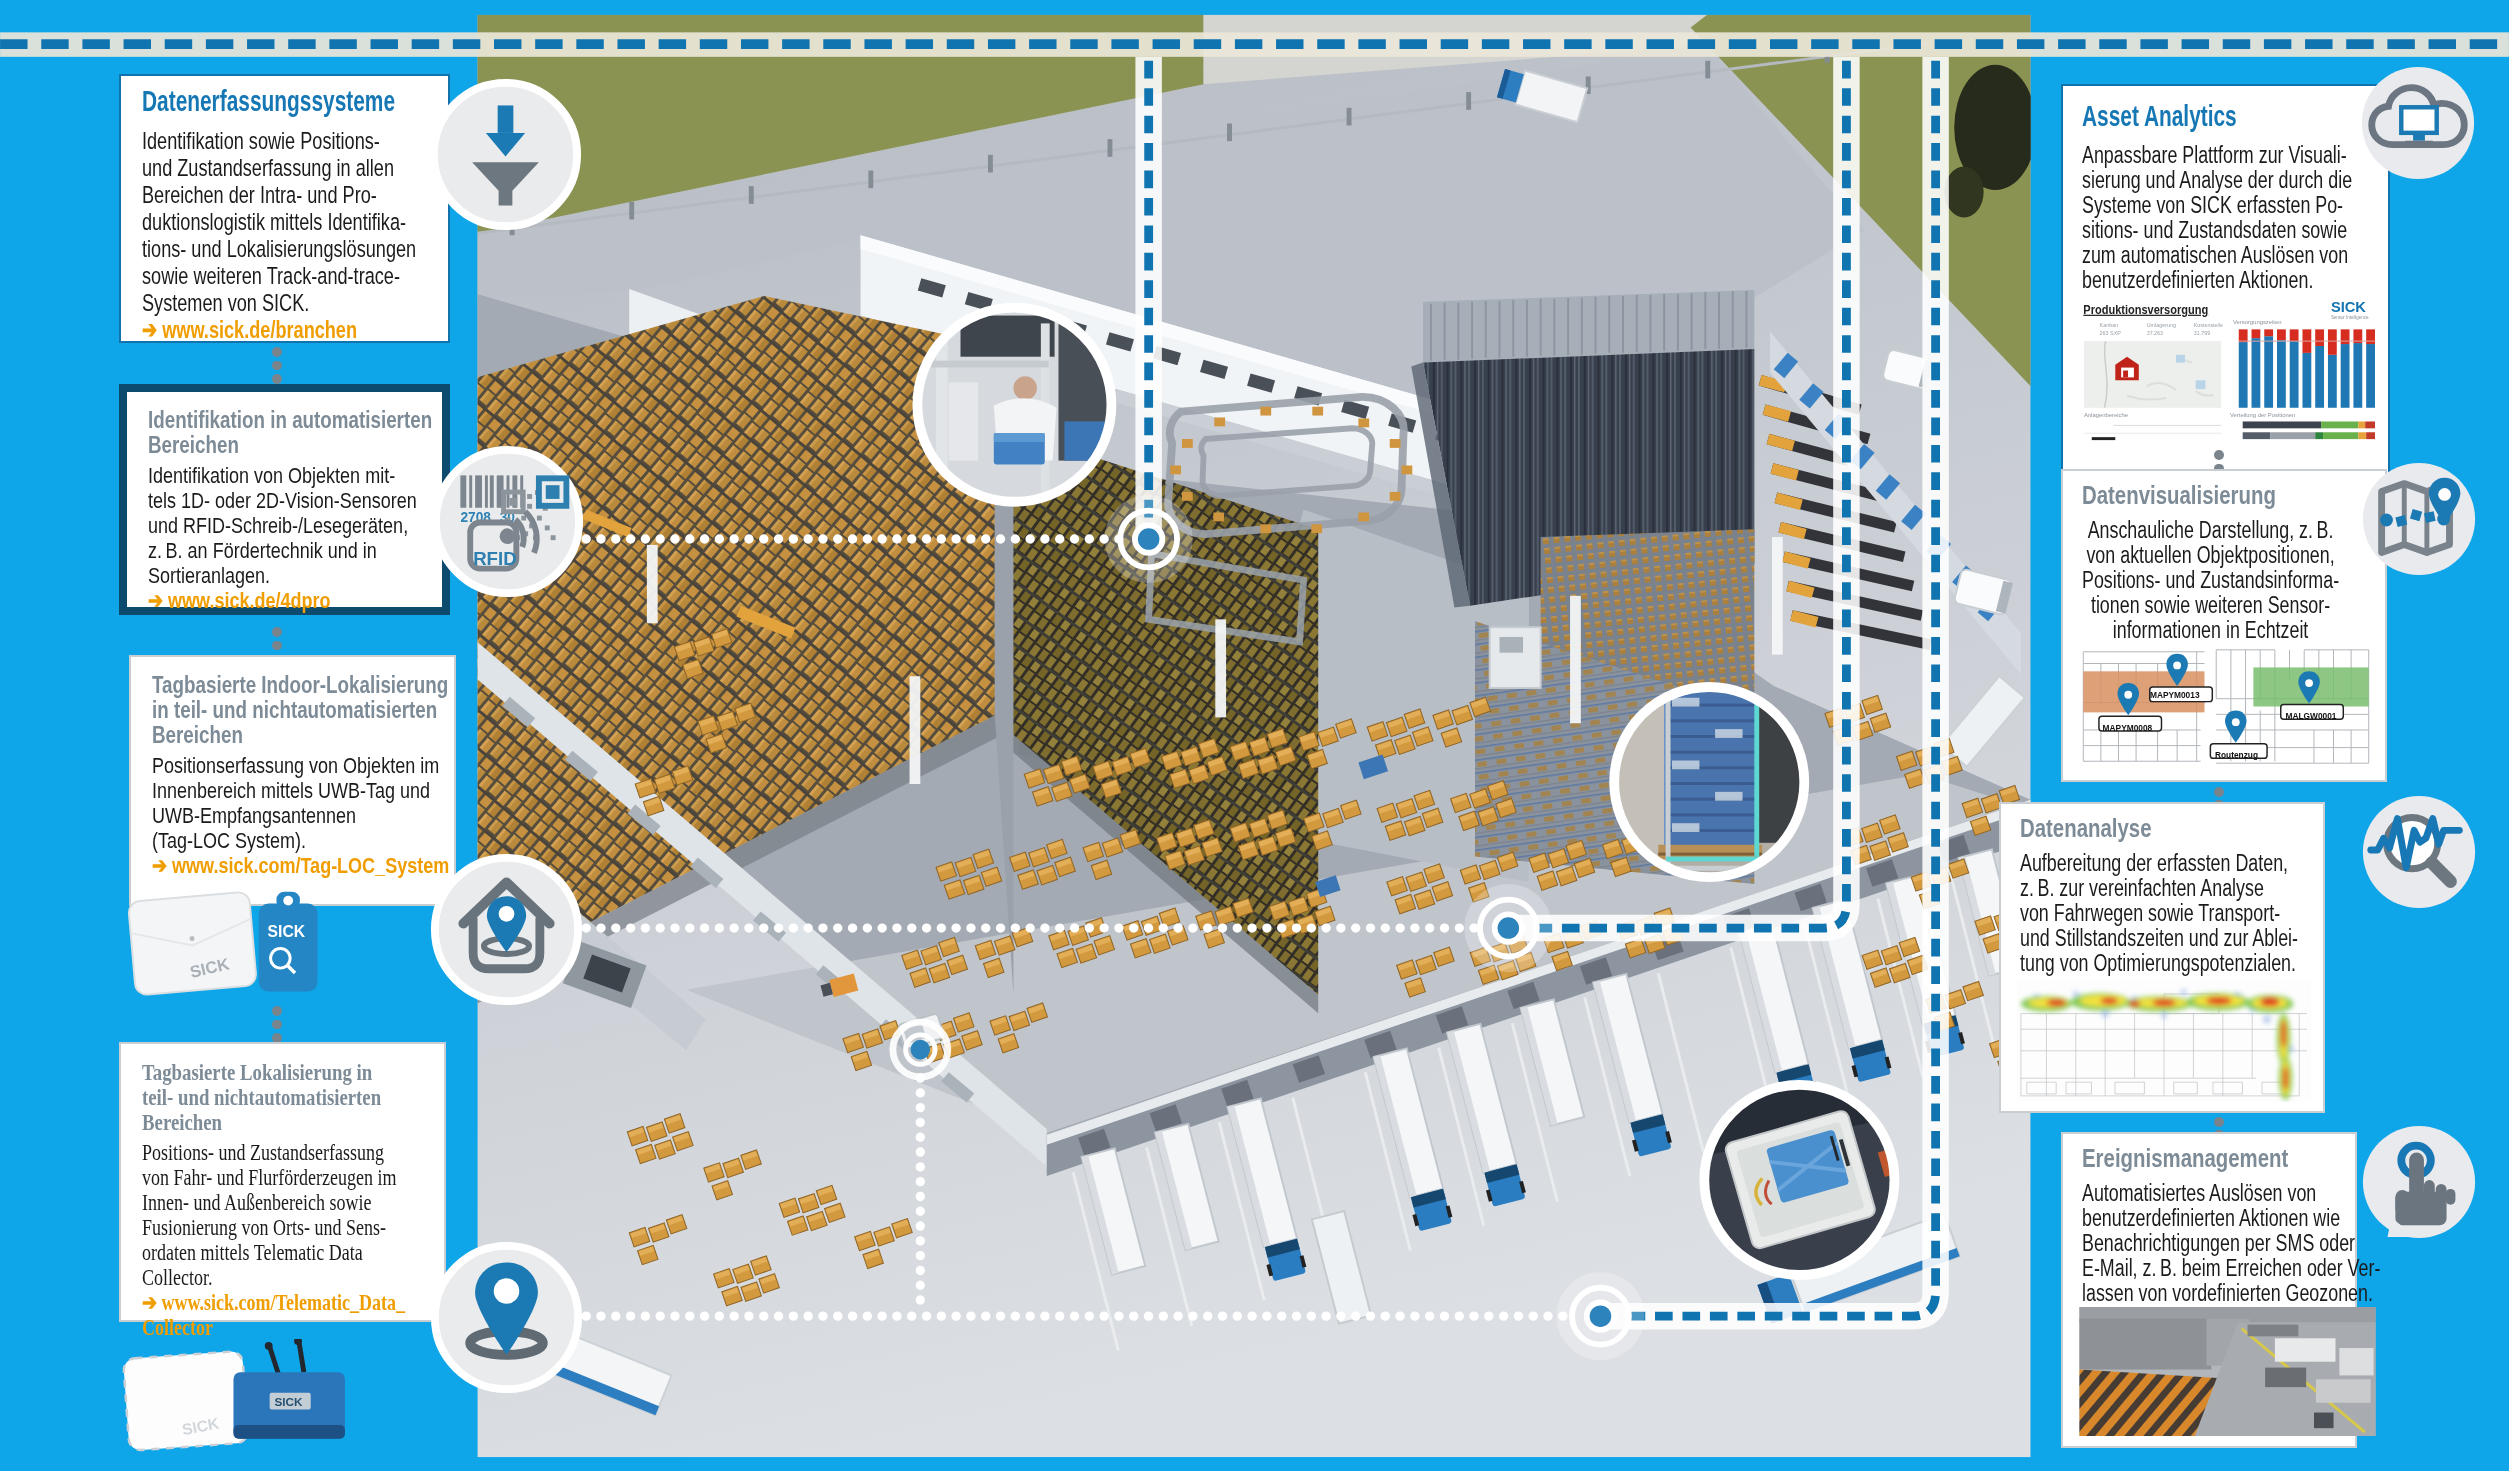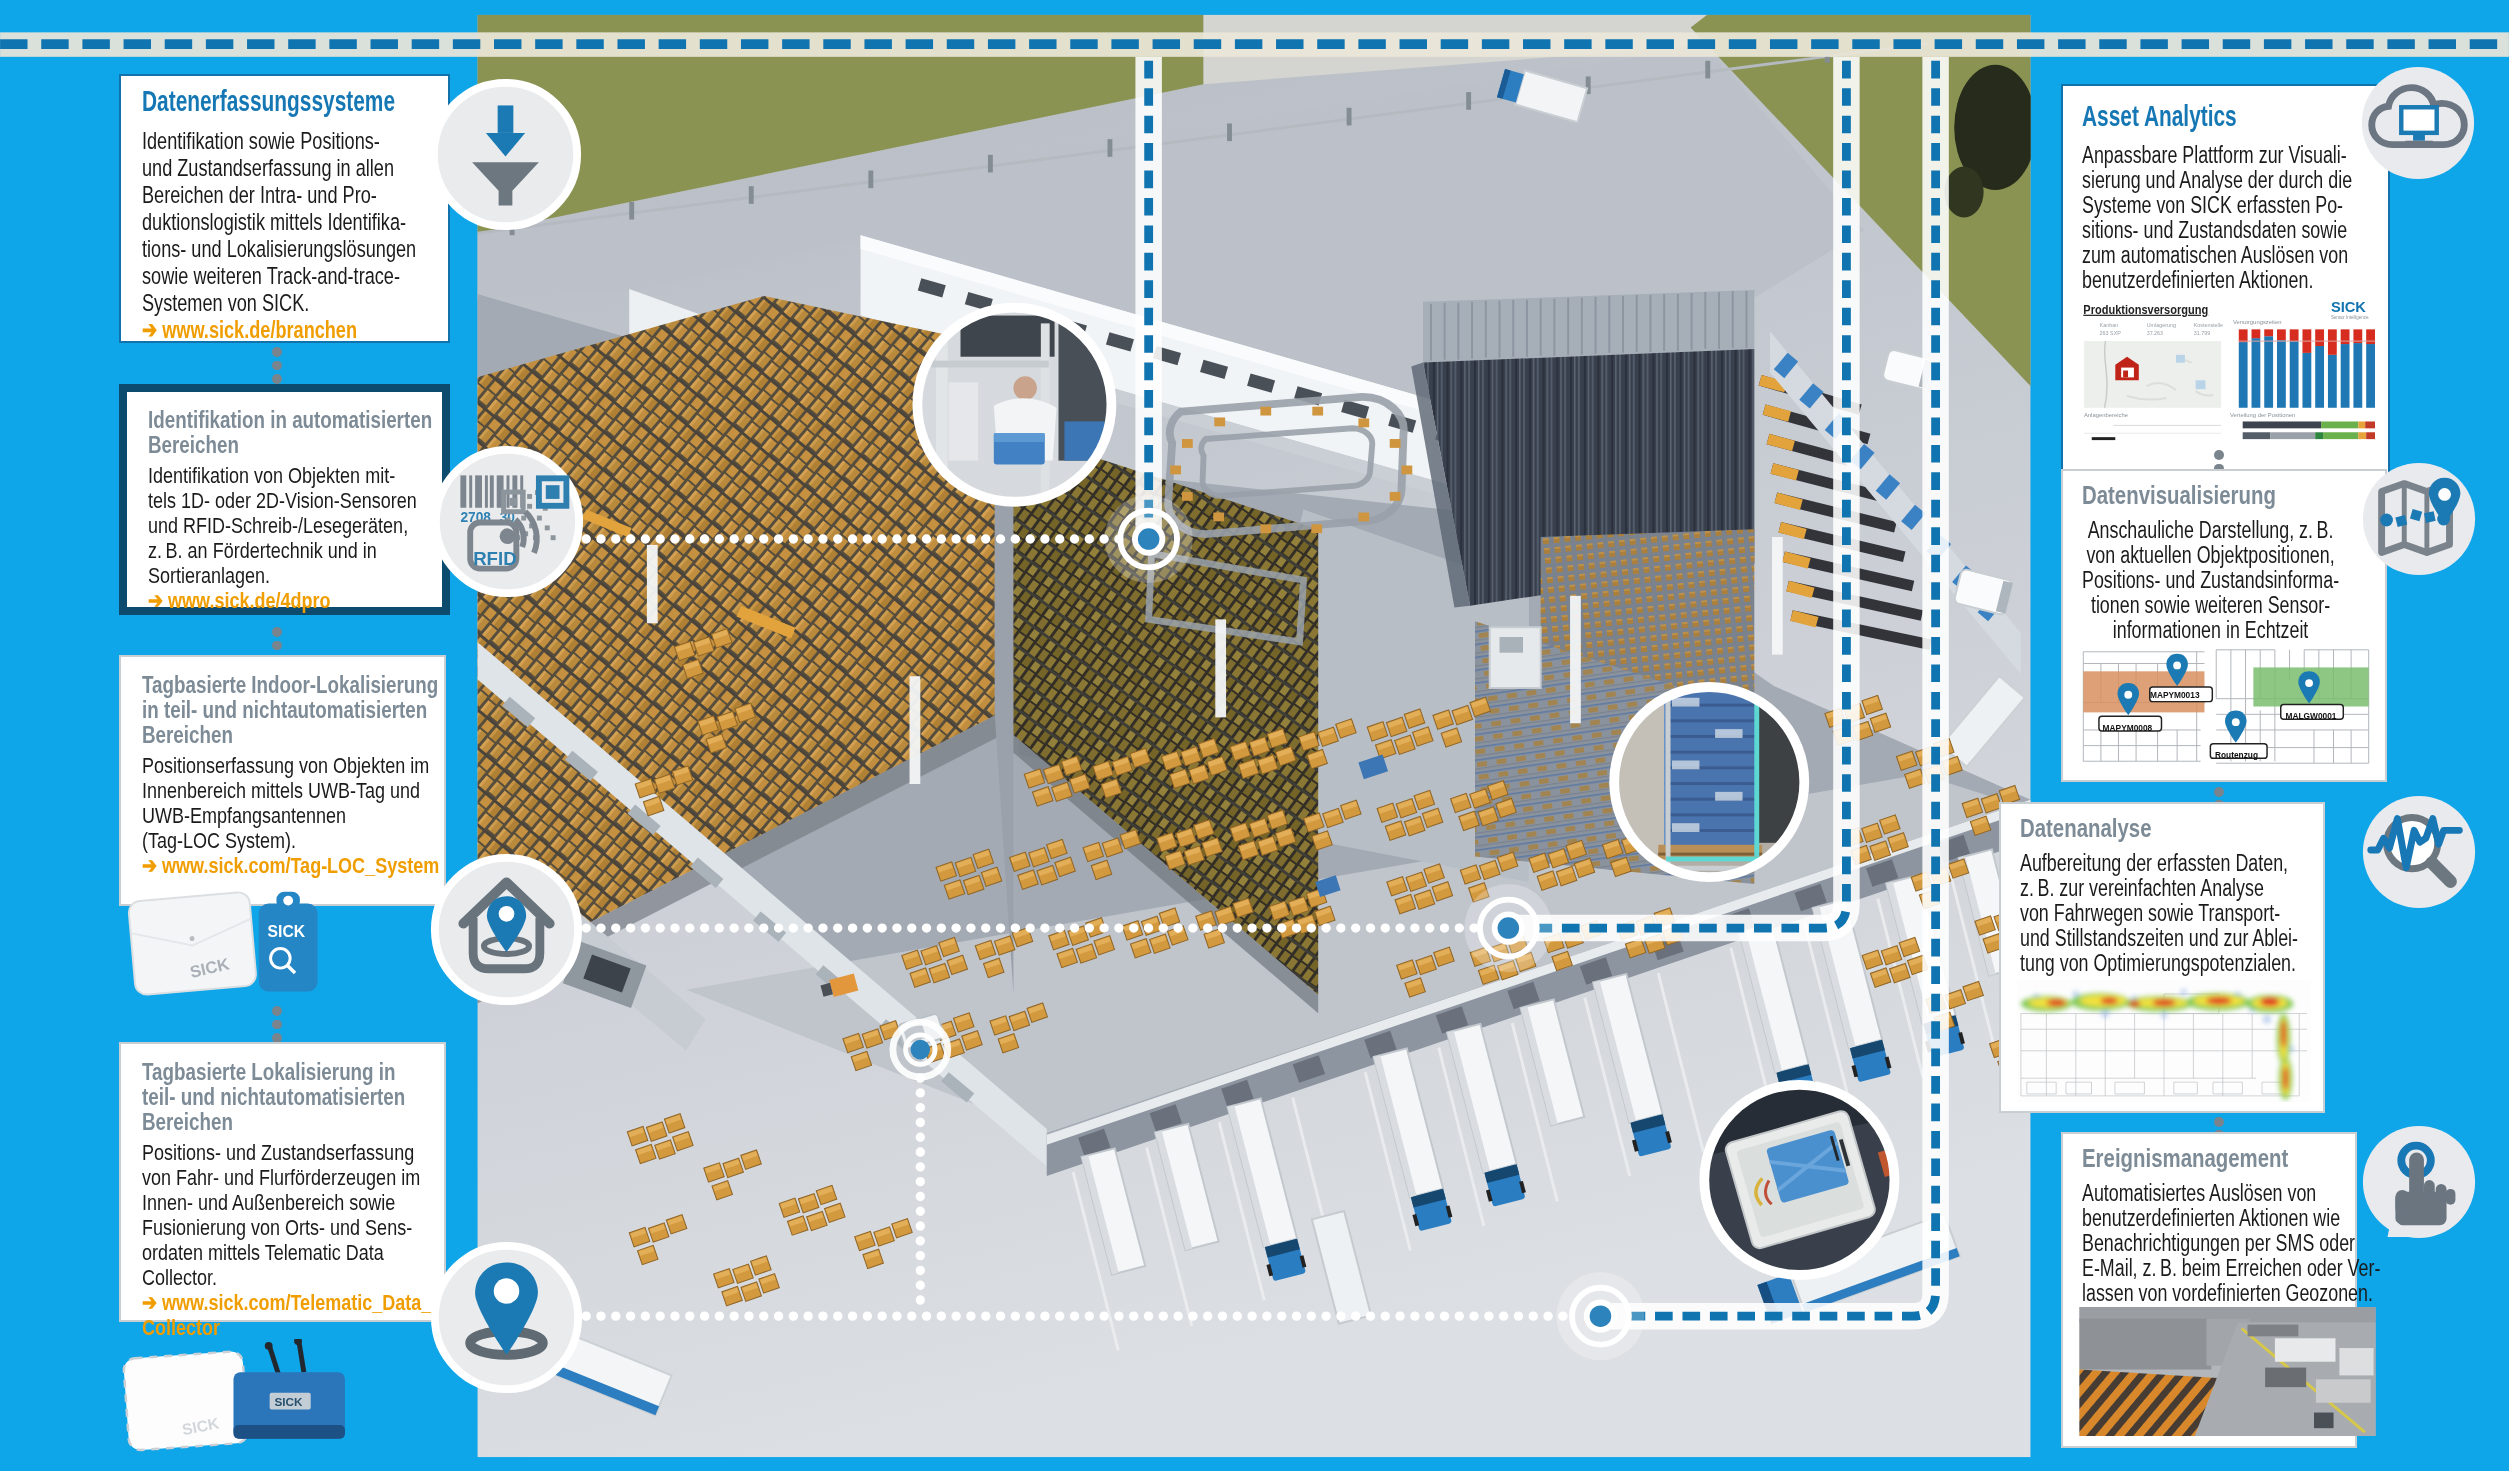--- a/index.html
+++ b/index.html
@@ -1150,21 +1150,21 @@
 <div class="box" style="left:119px;top:384px;width:331px;height:231px;border:8px solid #0c4a6e;">
 <div class="gttl" style="position:absolute;left:20.6px;top:15.7px;">Identifikation in automatisierten<br>Bereichen</div>
 <div class="body2" style="position:absolute;left:20.6px;top:71px;">Identifikation von Objekten mit-<br>tels 1D- oder 2D-Vision-Sensoren<br>und RFID-Schreib-/Lesegeräten,<br>z. B. an Fördertechnik und in<br>Sortieranlagen.<br><span class="lnk">➔ www.sick.de/4dpro</span></div>
 </div>
 
 <div style="position:absolute;left:272px;top:627px;width:9.8px;">
 <div style="width:9.8px;height:9.8px;border-radius:50%;background:#7a848d;"></div>
 <div style="width:9.8px;height:9.8px;border-radius:50%;background:#7a848d;margin-top:3.9px;"></div>
     </div>
 
-<div class="box" style="left:119px;top:655px;width:327px;height:251px;border:2px solid #c9ced2;padding-left:12px;">
+<div class="box" style="left:129px;top:655px;width:327px;height:251px;border:2px solid #c9ced2;padding-left:12px;">
 <div class="gttl" style="position:absolute;left:20.6px;top:15.7px;">Tagbasierte Indoor-Lokalisierung<br>in teil- und nichtautomatisierten<br>Bereichen</div>
 <div class="body2" style="position:absolute;left:20.6px;top:96px;">Positionserfassung von Objekten im<br>Innenbereich mittels UWB-Tag und<br>UWB-Empfangsantennen<br>(Tag-LOC System).<br><span class="lnk">➔ www.sick.com/Tag-LOC_System</span></div>
 </div>
 
 <svg style="position:absolute;left:116px;top:882px" width="225" height="137" viewBox="0 0 230 140">
 <g transform="rotate(-5 110 60)">
 <rect x="16" y="12" width="124" height="96" rx="12" fill="#f4f5f6" stroke="#dcdfe2" stroke-width="2"></rect>
 <path d="M16,44 L78,62 L140,40" fill="none" stroke="#e4e7ea" stroke-width="2"></path>
 <text x="74" y="95" font-size="17" font-weight="bold" fill="#a9b0b7" transform="rotate(-8 74 95)" font-family="Liberation Sans">SICK</text>
 <circle cx="78" cy="55" r="2.5" fill="#b7bcc0"></circle>
@@ -1178,21 +1178,21 @@
 <line x1="175" y1="85" x2="183" y2="93" stroke="#ffffff" stroke-width="3.5"></line>
       </g>
 </svg>
 
 <div style="position:absolute;left:272px;top:1006px;width:9.8px;">
 <div style="width:9.8px;height:9.8px;border-radius:50%;background:#7a848d;"></div>
 <div style="width:9.8px;height:9.8px;border-radius:50%;background:#7a848d;margin-top:3.9px;"></div>
 <div style="width:9.8px;height:9.8px;border-radius:50%;background:#7a848d;margin-top:3.9px;"></div>
     </div>
 
-<div class="box" style="left:119px;top:1042px;width:327px;height:280px;border:2px solid #c9ced2;">
+<div class="box" style="left:119px;top:1042px;width:327px;height:280px;border:2px solid #c9ced2;font-family:Liberation Serif, serif;">
 <div class="gttl" style="position:absolute;left:20.6px;top:15.7px;">Tagbasierte Lokalisierung in<br>teil- und nichtautomatisierten<br>Bereichen</div>
 <div class="body2" style="position:absolute;left:20.6px;top:96px;">Positions- und Zustandserfassung<br>von Fahr- und Flurförderzeugen im<br>Innen- und Außenbereich sowie<br>Fusionierung von Orts- und Sens-<br>ordaten mittels Telematic Data<br>Collector.<br><span class="lnk">➔ www.sick.com/Telematic_Data_<br>Collector</span></div>
 </div>
 
 <svg style="position:absolute;left:110px;top:1339px" width="245" height="132" viewBox="0 0 250 135">
 <g transform="rotate(-4 80 60)">
 <rect x="16" y="16" width="122" height="94" rx="12" fill="#fdfdfd" stroke="#ccd0d4" stroke-width="2.5" stroke-dasharray="8 7"></rect>
 <text x="72" y="98" font-size="16" font-weight="bold" fill="#d3d7db" transform="rotate(-7 72 98)" font-family="Liberation Sans">SICK</text>
       </g>
 <g>

